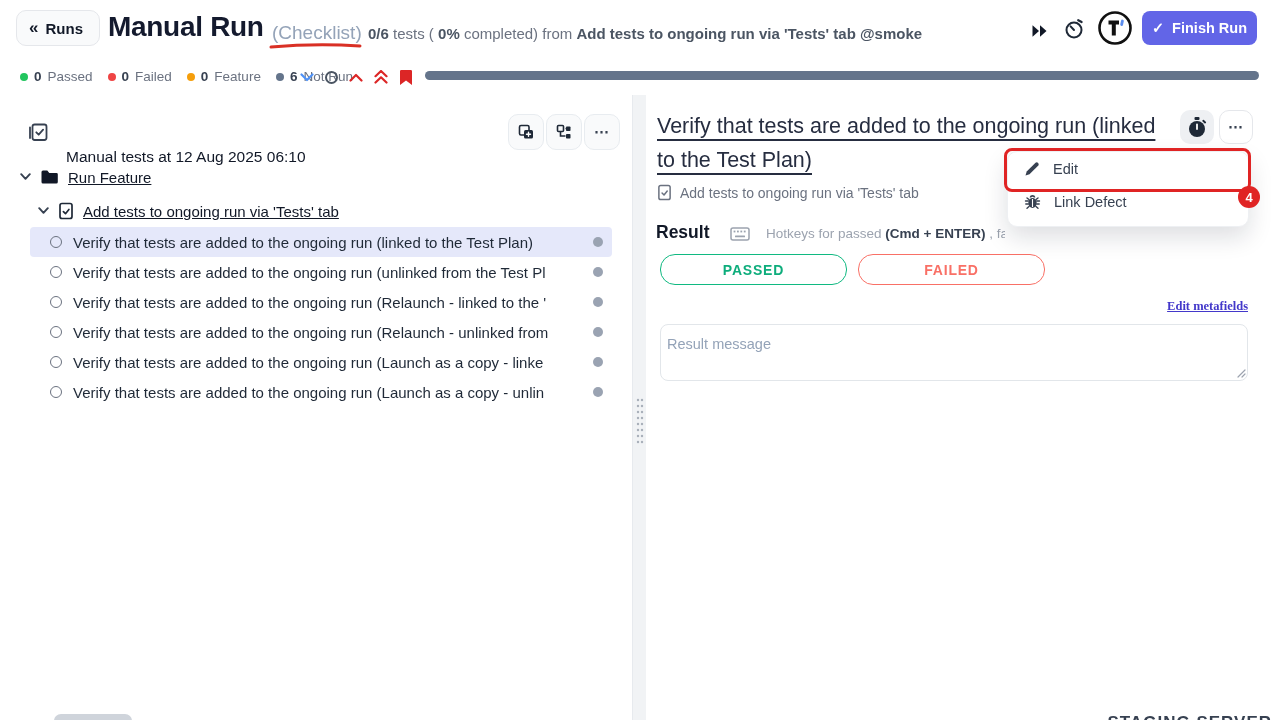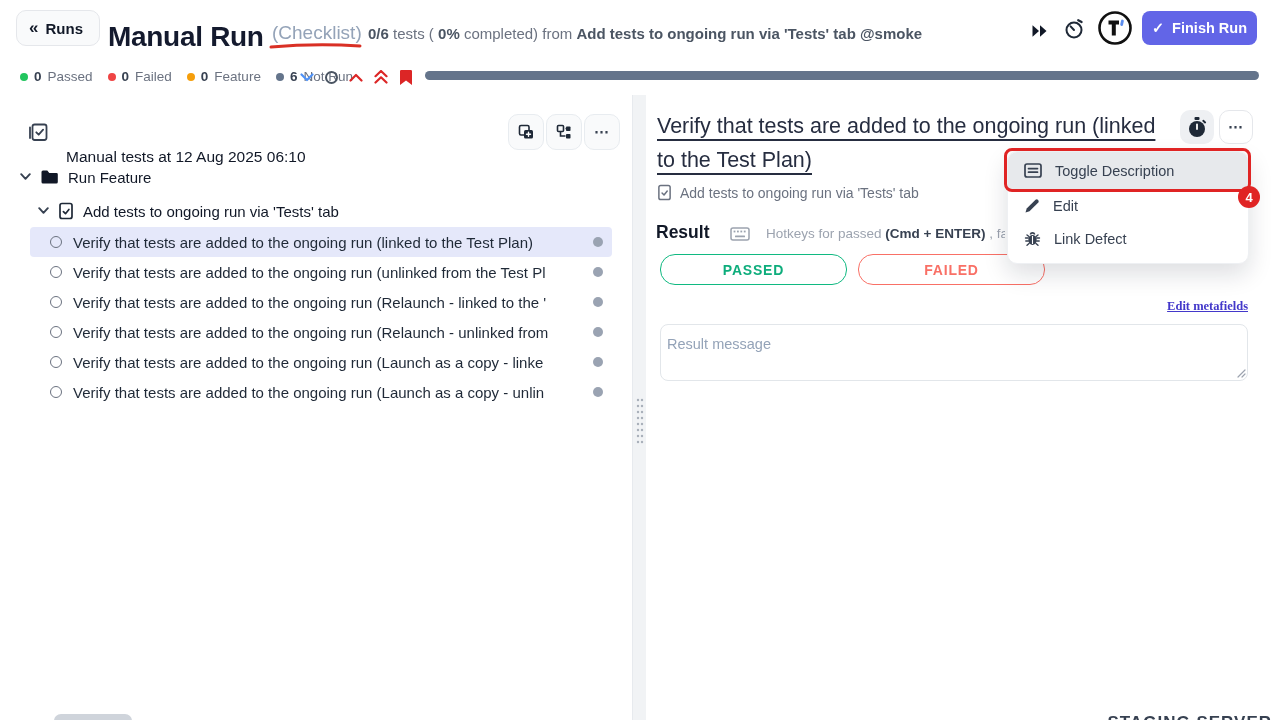--- a/index.html
+++ b/index.html
@@ -4,21 +4,21 @@
 <style>
   * { margin:0; padding:0; box-sizing:border-box; }
   html,body { width:1280px; height:720px; background:#fff; font-family:"Liberation Sans", sans-serif; }
   #app { position:relative; width:1280px; height:720px; overflow:hidden; background:#fff; color:#1f2937; }
 
   
   .back-btn { position:absolute; left:16px; top:10px; height:36px; padding:0 16px 0 12px;
     display:flex; align-items:center; gap:7px; background:#f9fafb; border:1px solid #e5e7eb;
     border-radius:10px; font-size:15px; font-weight:600; color:#111827; cursor:pointer; }
   .back-btn .chev { font-size:17px; font-weight:700; color:#111827; }
-  .run-title { position:absolute; left:108px; top:21px; font-size:28px; font-weight:800; color:#141a2e; letter-spacing:-0.3px; }
+  .run-title { position:absolute; left:108px; top:11px; font-size:28px; font-weight:800; color:#141a2e; letter-spacing:-0.3px; }
   .run-subtitle { position:absolute; left:272px; top:22px; font-size:19px; font-weight:500; color:#94a3b8; }
   .subtitle-underline { position:absolute; left:269px; top:42px; }
   .run-stats { position:absolute; left:368px; top:25px; font-size:15px; color:#6b7280; white-space:nowrap; }
   .run-stats b { color:#4b5563; font-weight:700; }
   .hdr-icon-btn { position:absolute; top:16px; width:30px; height:30px; display:flex; align-items:center; justify-content:center; cursor:pointer; background:none; border:none; }
   .finish-btn { position:absolute; left:1142px; top:11px; width:115px; height:34px; background:#6265e7;
     color:#fff; border:none; border-radius:8px; font-size:14.5px; font-weight:600; display:flex;
     align-items:center; justify-content:center; gap:8px; cursor:pointer; }
 
   
@@ -35,21 +35,21 @@
 
   
   .lp-header-icon { position:absolute; left:28px; top:121px; }
   .lp-title { position:absolute; left:66px; top:124px; font-size:15.5px; color:#111827;margin-top:24px; }
   .lp-btn { position:absolute; top:114px; width:36px; height:36px; background:#f9fafb; border:1px solid #e8ecf0;
     border-radius:10px; display:flex; align-items:center; justify-content:center; cursor:pointer; }
   .lp-btn.b1 { left:508px; } .lp-btn.b2 { left:546px; } .lp-btn.b3 { left:584px; }
   .more-glyph { font-size:15px; font-weight:700; color:#374151; letter-spacing:1px; line-height:10px; }
 
   .tree-row { position:absolute; display:flex; align-items:center; gap:9px; cursor:pointer; }
-  .tree-row .lbl { font-size:15px; color:#111827; white-space:nowrap; }
+  .tree-row .lbl { font-size:15px; color:#111827; white-space:nowrap;text-decoration:underline; }
   .folder-row { left:20px; top:163px; height:28px; }
   .suite-row { left:38px; top:197px; height:28px; }
 
   .test-row { position:absolute; left:30px; width:582px; height:30px; display:flex; align-items:center; cursor:pointer; }
   .test-row .tcirc { width:12px; height:12px; border:1.7px solid #6b7280; border-radius:50%; margin-left:20px; flex:0 0 auto; }
   .test-row .tlabel { margin-left:11px; font-size:15px; color:#1f2937; white-space:nowrap; overflow:hidden; flex:1 1 auto; }
   .test-row .tdot { width:10px; height:10px; border-radius:50%; background:#9aa3b2; margin:0 9px 0 8px; flex:0 0 auto; }
   .test-row.selected { background:#e5e8fa; border-radius:4px; }
 
   .panel-divider { position:absolute; left:632px; top:95px; width:14px; height:625px; background:#f1f3f5; border-left:1px solid #e7eaee; cursor:col-resize; }
@@ -335,27 +335,20 @@
   <button class="res-btn failed">FAILED</button>
 
   <a class="metafields-link">Edit metafields</a>
 
   <textarea class="msg-box" placeholder="Result message" style=""></textarea>
   <svg class="resize-grip" width="9" height="9" viewBox="0 0 9 9">
     <path d="M8 1 L1 8 M8 5 L5 8" stroke="#9ca3af" stroke-width="1.2" stroke-linecap="round"></path>
   </svg>
 
   <div class="ctx-menu">
-    <div class="ctx-item hl">
-      <svg width="18" height="15" viewBox="0 0 18 15">
-        <rect x="1" y="1" width="16" height="13" rx="2" stroke="#374151" stroke-width="1.7" fill="none"></rect>
-        <path d="M4.5 5.6 h9 M4.5 9.2 h9" stroke="#374151" stroke-width="1.7" stroke-linecap="round"></path>
-      </svg>
-      <span>Toggle Description</span>
-    </div>
     <div class="ctx-item">
       <svg width="16" height="16" viewBox="0 0 16 16">
         <path d="M1.5 14.5 l1.2 -4 L11.5 1.7 a2 2 0 0 1 2.8 2.8 L5.5 13.3 Z" fill="#374151"></path>
       </svg>
       <span>Edit</span>
     </div>
     <div class="ctx-item">
       <svg width="17" height="17" viewBox="0 0 17 17">
         <ellipse cx="8.5" cy="10" rx="4.2" ry="5" fill="#374151"></ellipse>
         <path d="M6.3 4.5 a2.3 2.3 0 0 1 4.4 0" stroke="#374151" stroke-width="1.6" fill="none"></path>

